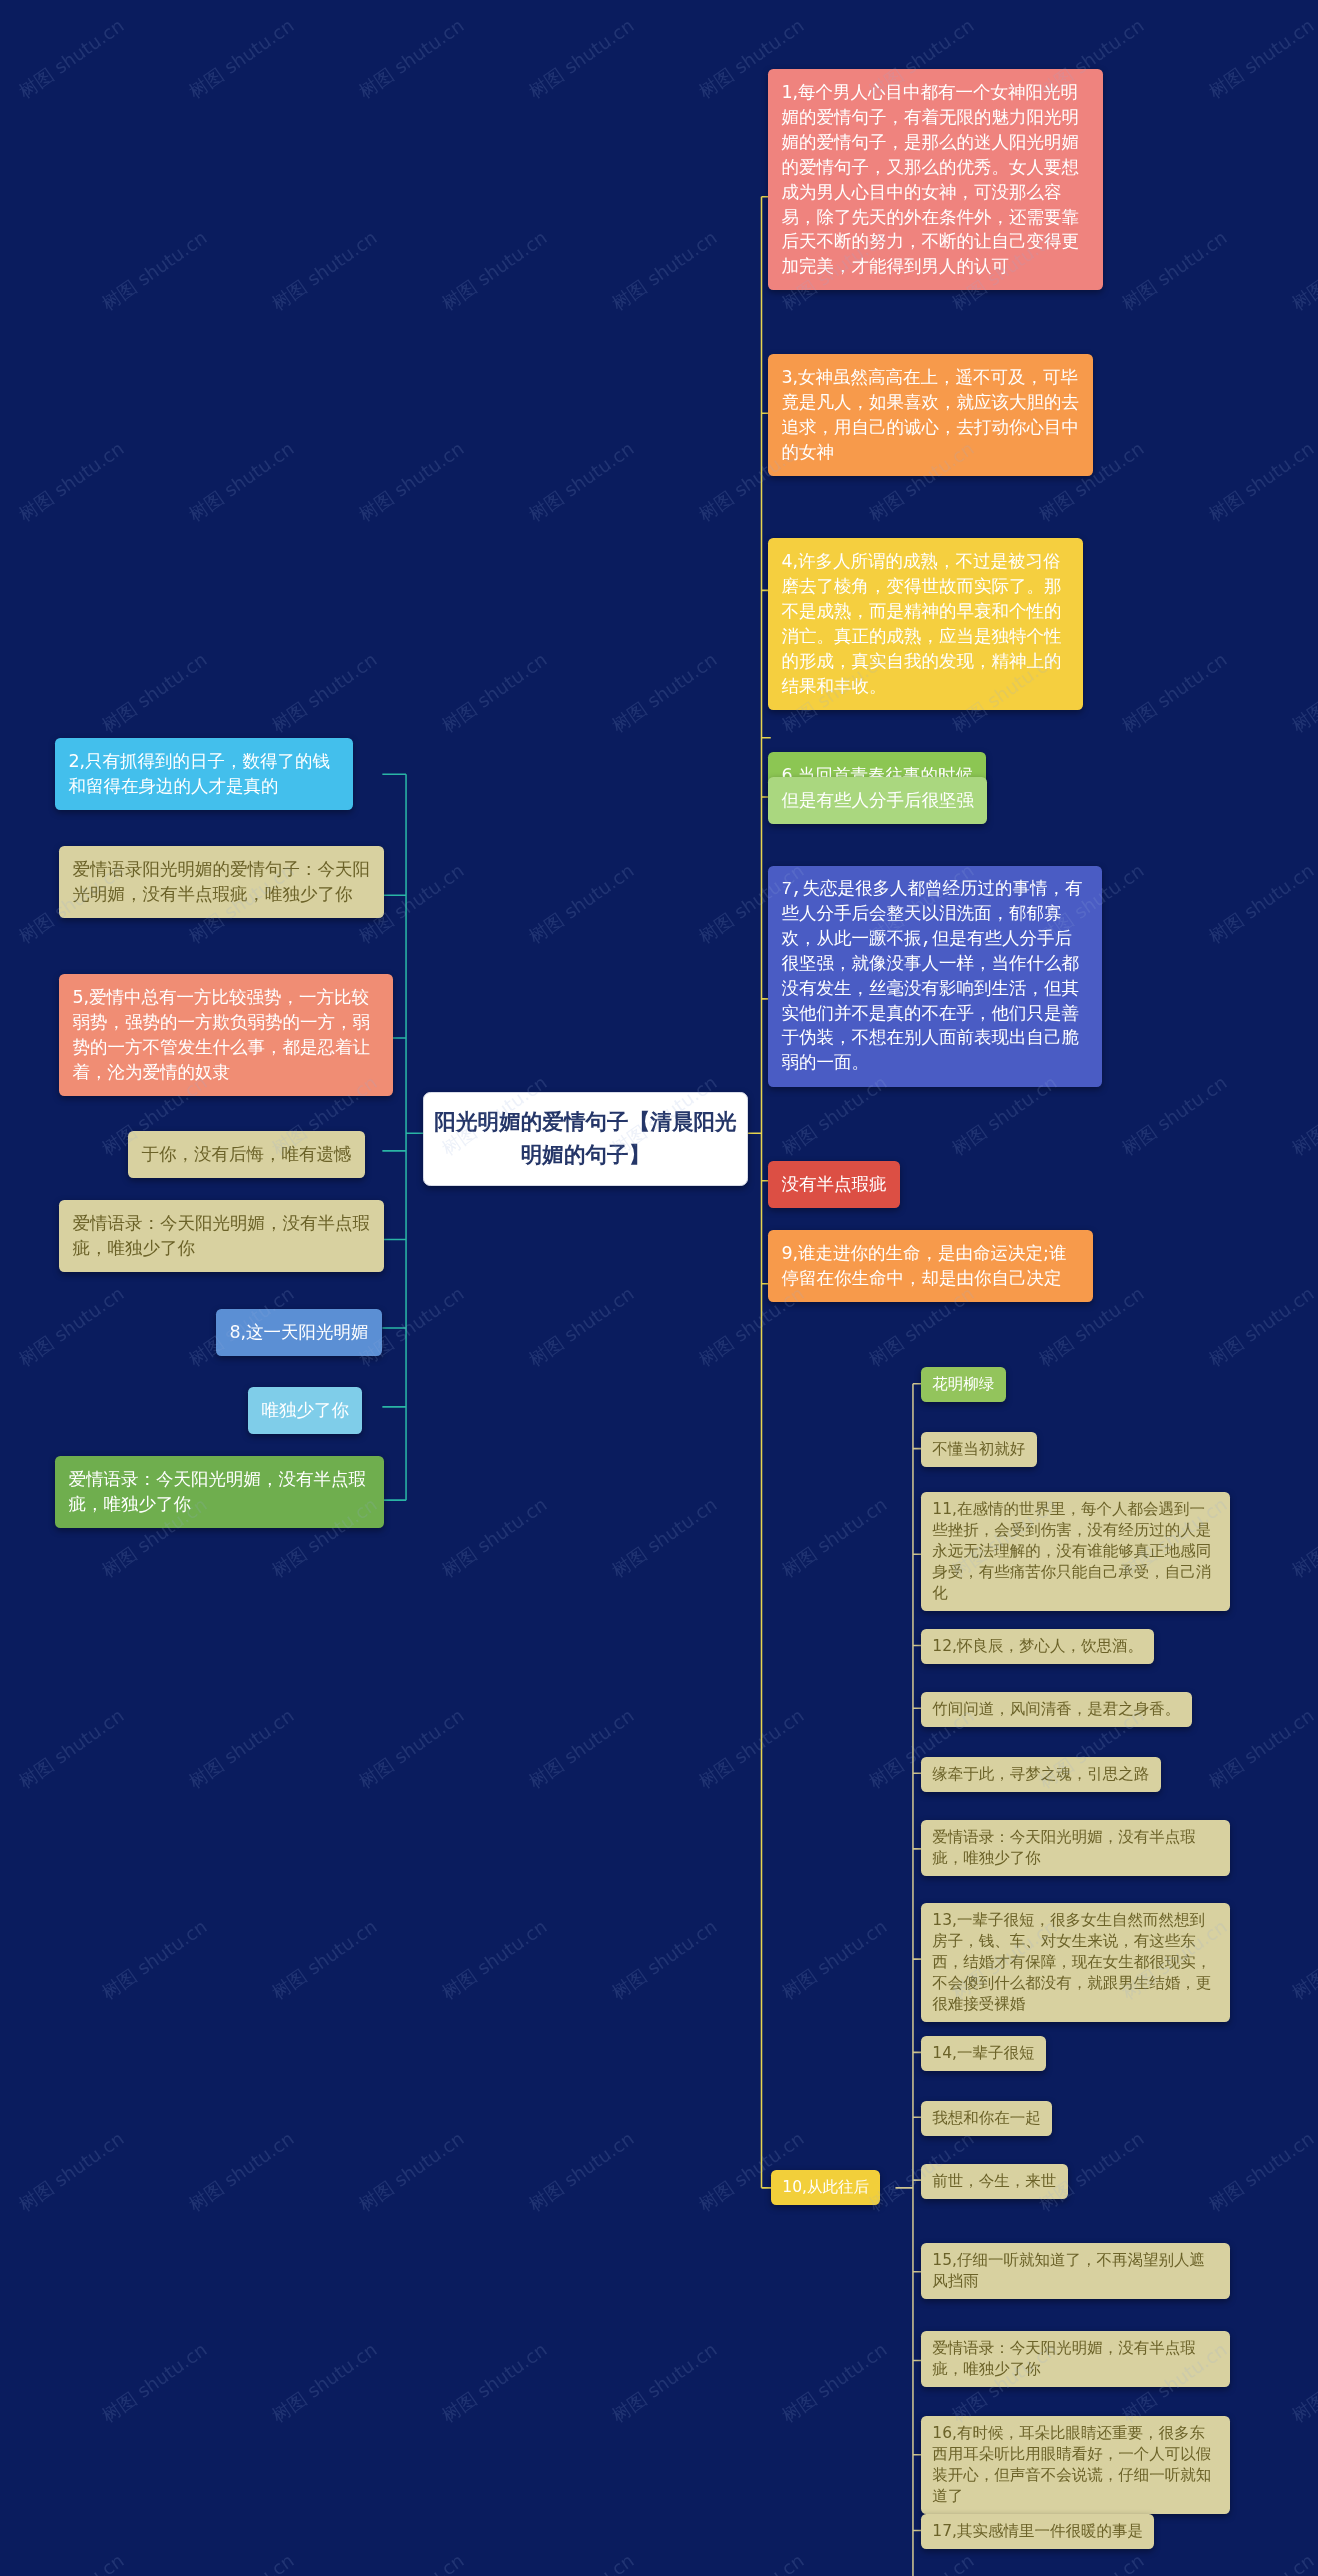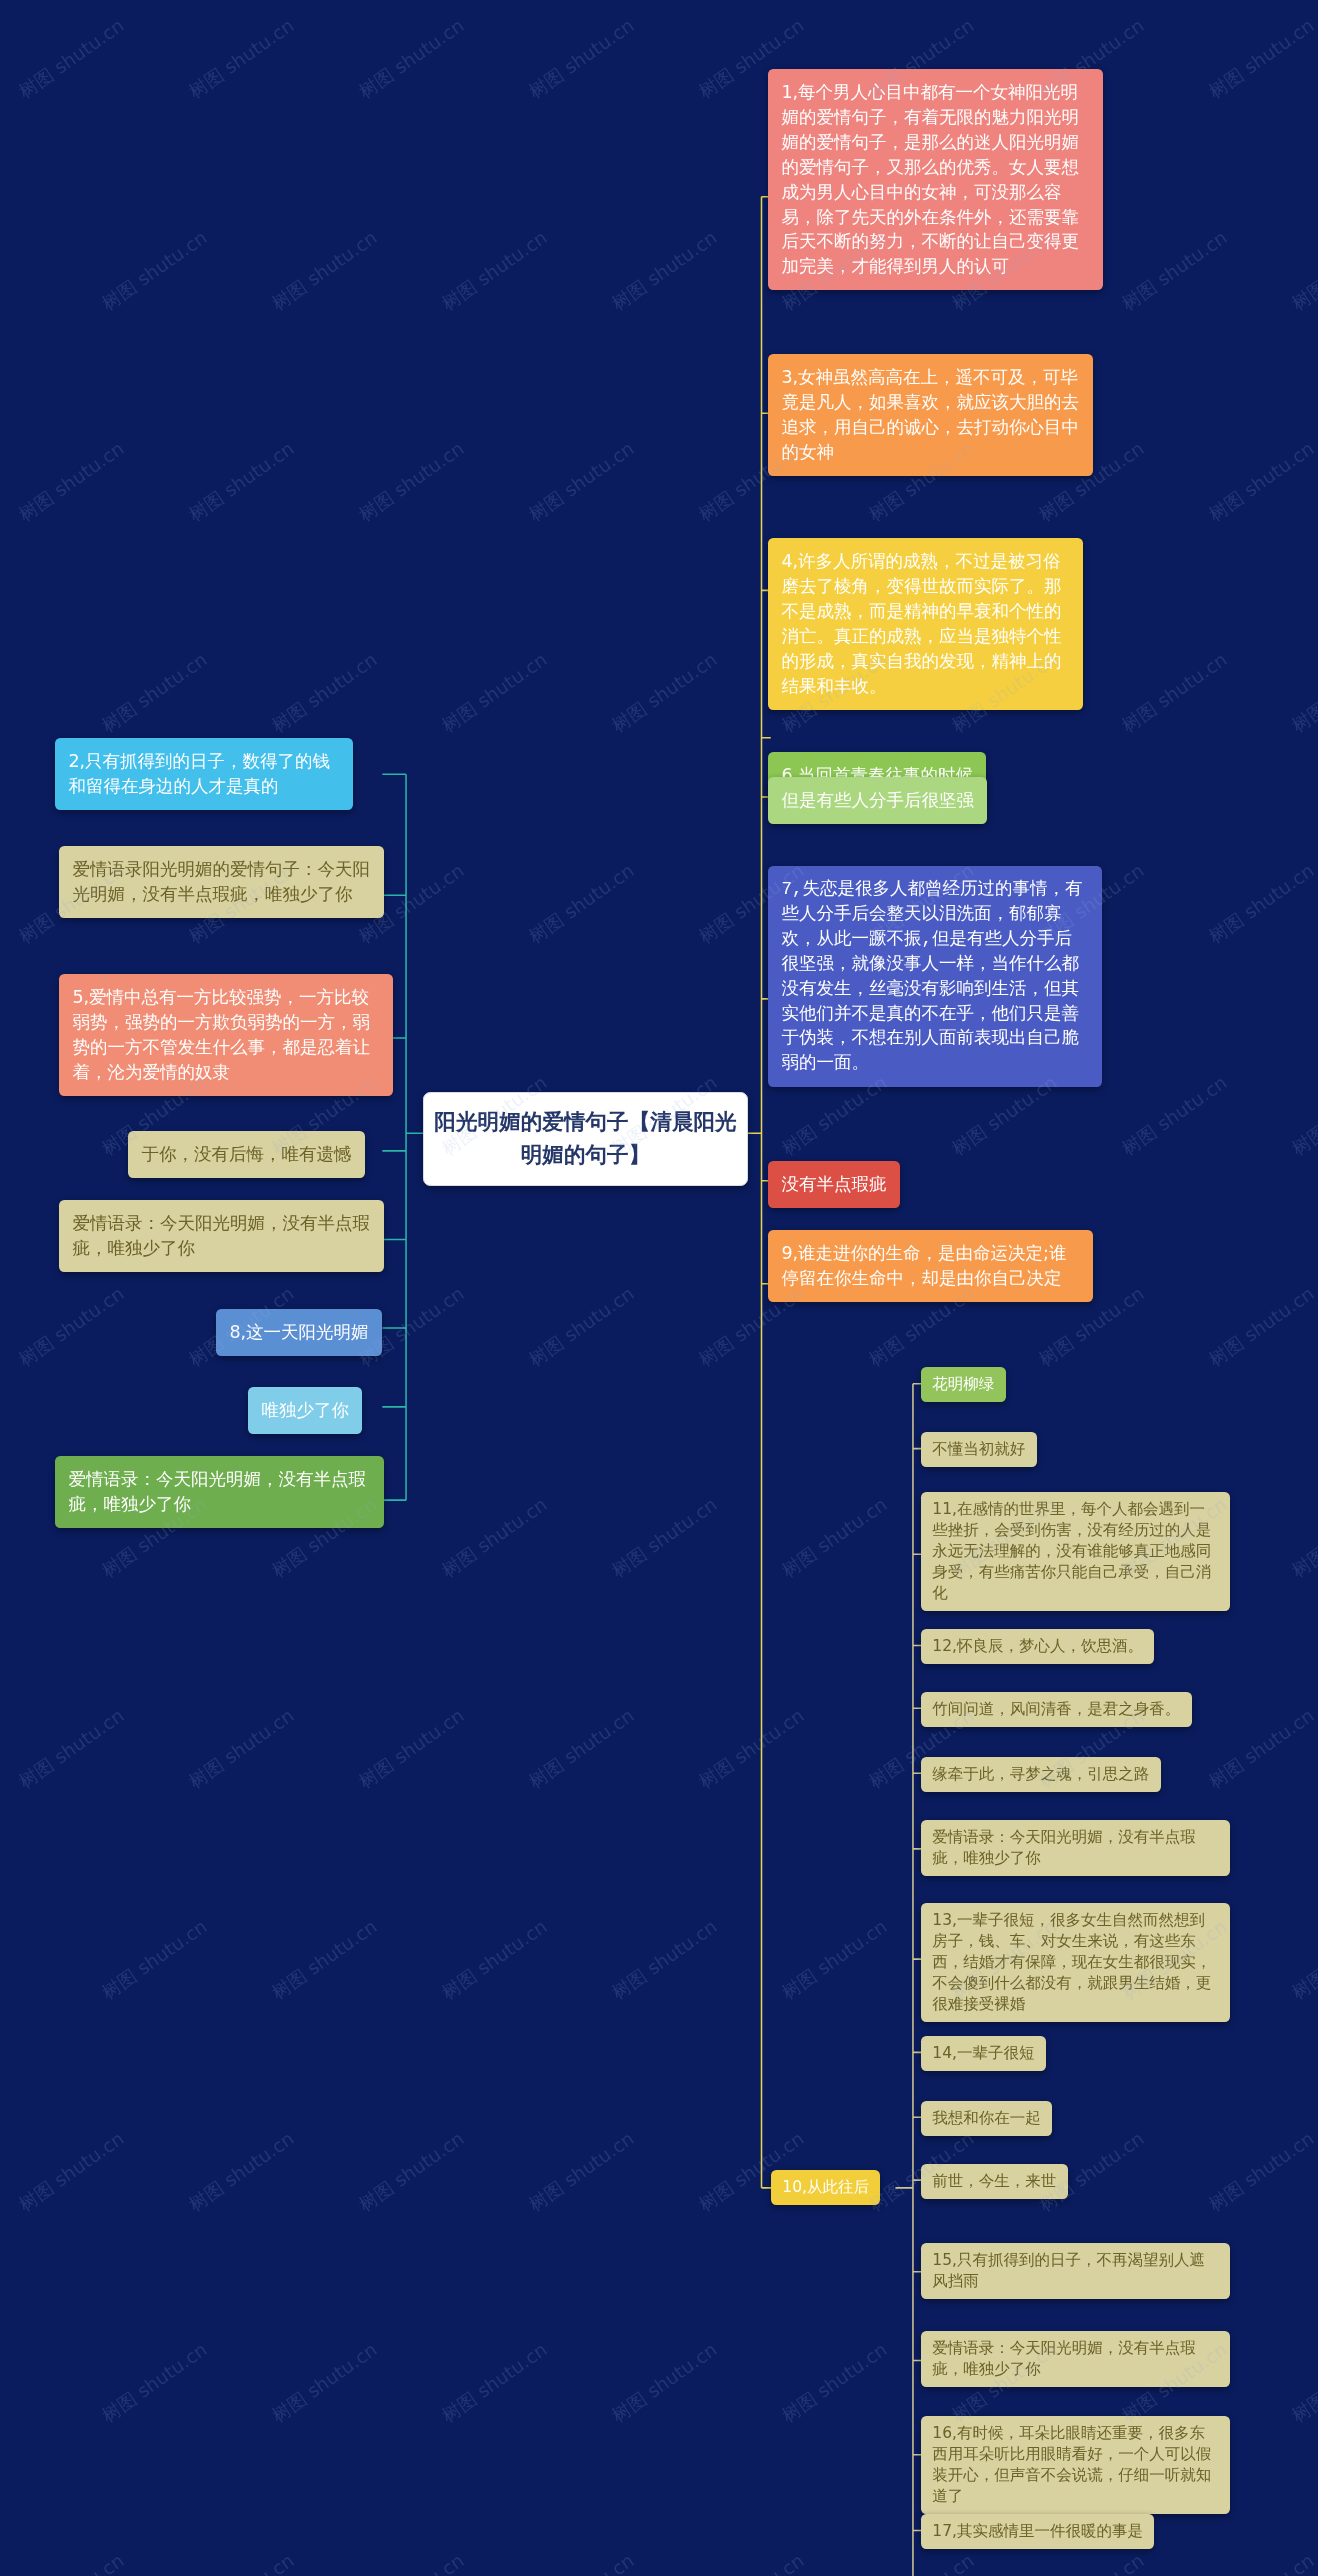--- a/index.html
+++ b/index.html
@@ -74,21 +74,21 @@
   <div class="node small khaki" style="left:921px;top:1492px;width:309px">11,在感情的世界里，每个人都会遇到一些挫折，会受到伤害，没有经历过的人是永远无法理解的，没有谁能够真正地感同身受，有些痛苦你只能自己承受，自己消化</div>
   <div class="node small khaki oneline" style="left:921px;top:1629px">12,怀良辰，梦心人，饮思酒。</div>
   <div class="node small khaki oneline" style="left:921px;top:1692px">竹间问道，风间清香，是君之身香。</div>
   <div class="node small khaki oneline" style="left:921px;top:1757px">缘牵于此，寻梦之魂，引思之路</div>
   <div class="node small khaki" style="left:921px;top:1820px;width:309px">爱情语录：今天阳光明媚，没有半点瑕疵，唯独少了你</div>
   <div class="node small khaki" style="left:921px;top:1903px;width:309px">13,一辈子很短，很多女生自然而然想到房子，钱、车、对女生来说，有这些东西，结婚才有保障，现在女生都很现实，不会傻到什么都没有，就跟男生结婚，更很难接受裸婚</div>
   <div class="node small khaki oneline" style="left:921px;top:2036px">14,一辈子很短</div>
   <div class="node small khaki oneline" style="left:921px;top:2101px">我想和你在一起</div>
   <div class="node small khaki oneline" style="left:921px;top:2164px">前世，今生，来世</div>
   <div class="node small yellow2 oneline" style="left:771px;top:2170px">10,从此往后</div>
-  <div class="node small khaki" style="left:921px;top:2243px;width:309px">15,只有抓得到的日子，不再渴望别人遮风挡雨</div>
+  <div class="node small khaki" style="left:921px;top:2243px;width:309px">15,仔细一听就知道了，不再渴望别人遮风挡雨</div>
   <div class="node small khaki" style="left:921px;top:2331px;width:309px">爱情语录：今天阳光明媚，没有半点瑕疵，唯独少了你</div>
   <div class="node small khaki" style="left:921px;top:2416px;width:309px">16,有时候，耳朵比眼睛还重要，很多东西用耳朵听比用眼睛看好，一个人可以假装开心，但声音不会说谎，仔细一听就知道了</div>
   <div class="node small khaki oneline" style="left:921px;top:2514px">17,其实感情里一件很暖的事是</div>
 
   <div class="wm-layer">
       <div class="wm" style="left: 10.3px; top: 46px;">树图 shutu.cn</div>
       <div class="wm" style="left: 180px; top: 46px;">树图 shutu.cn</div>
       <div class="wm" style="left: 350px; top: 46px;">树图 shutu.cn</div>
       <div class="wm" style="left: 520px; top: 46px;">树图 shutu.cn</div>
       <div class="wm" style="left: 690px; top: 46px;">树图 shutu.cn</div>

